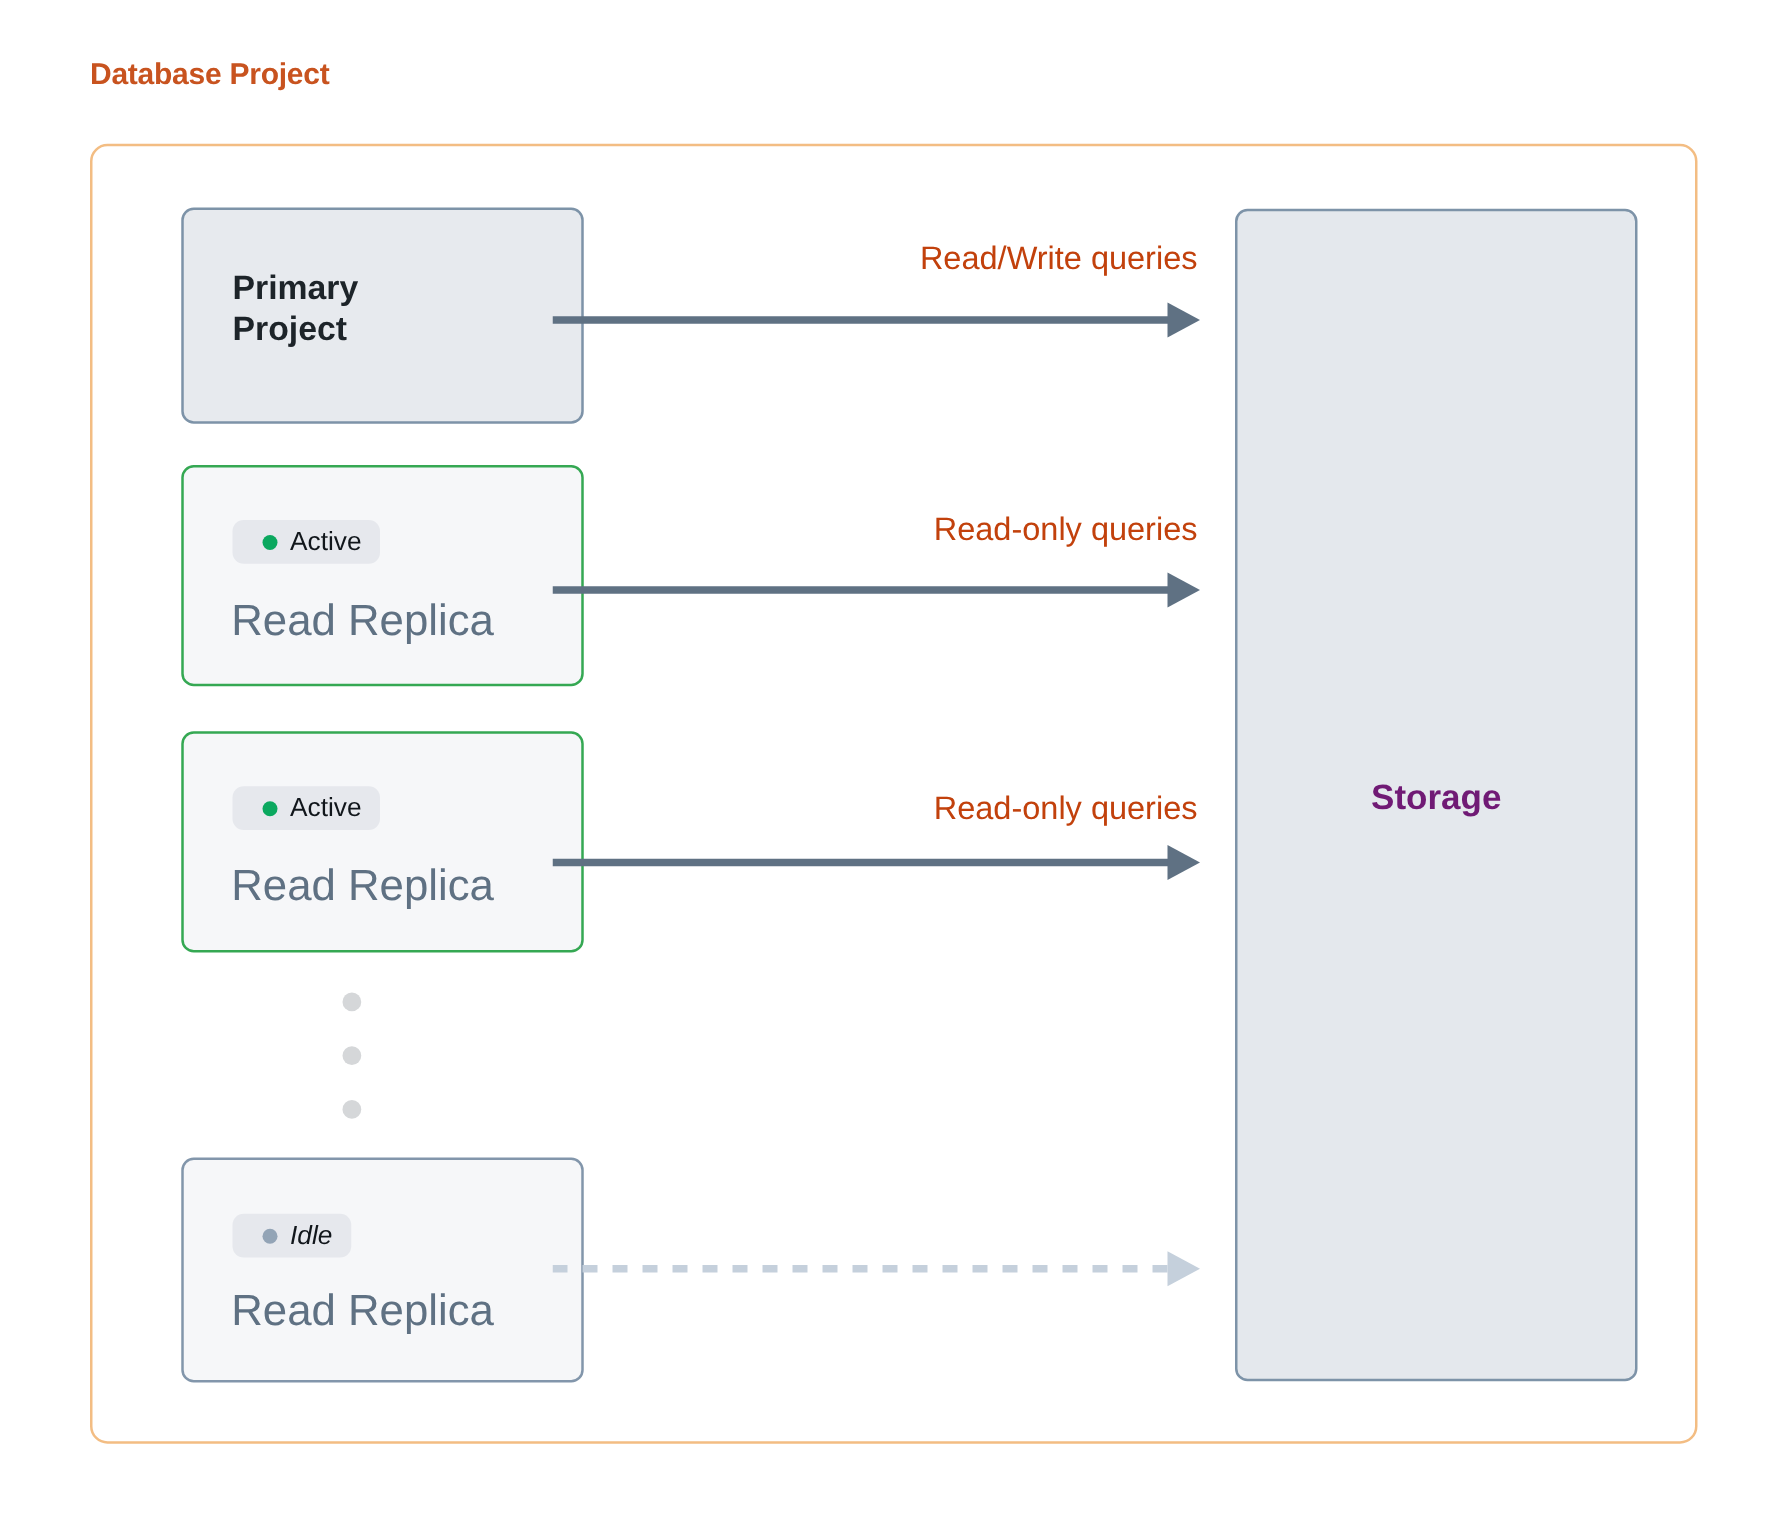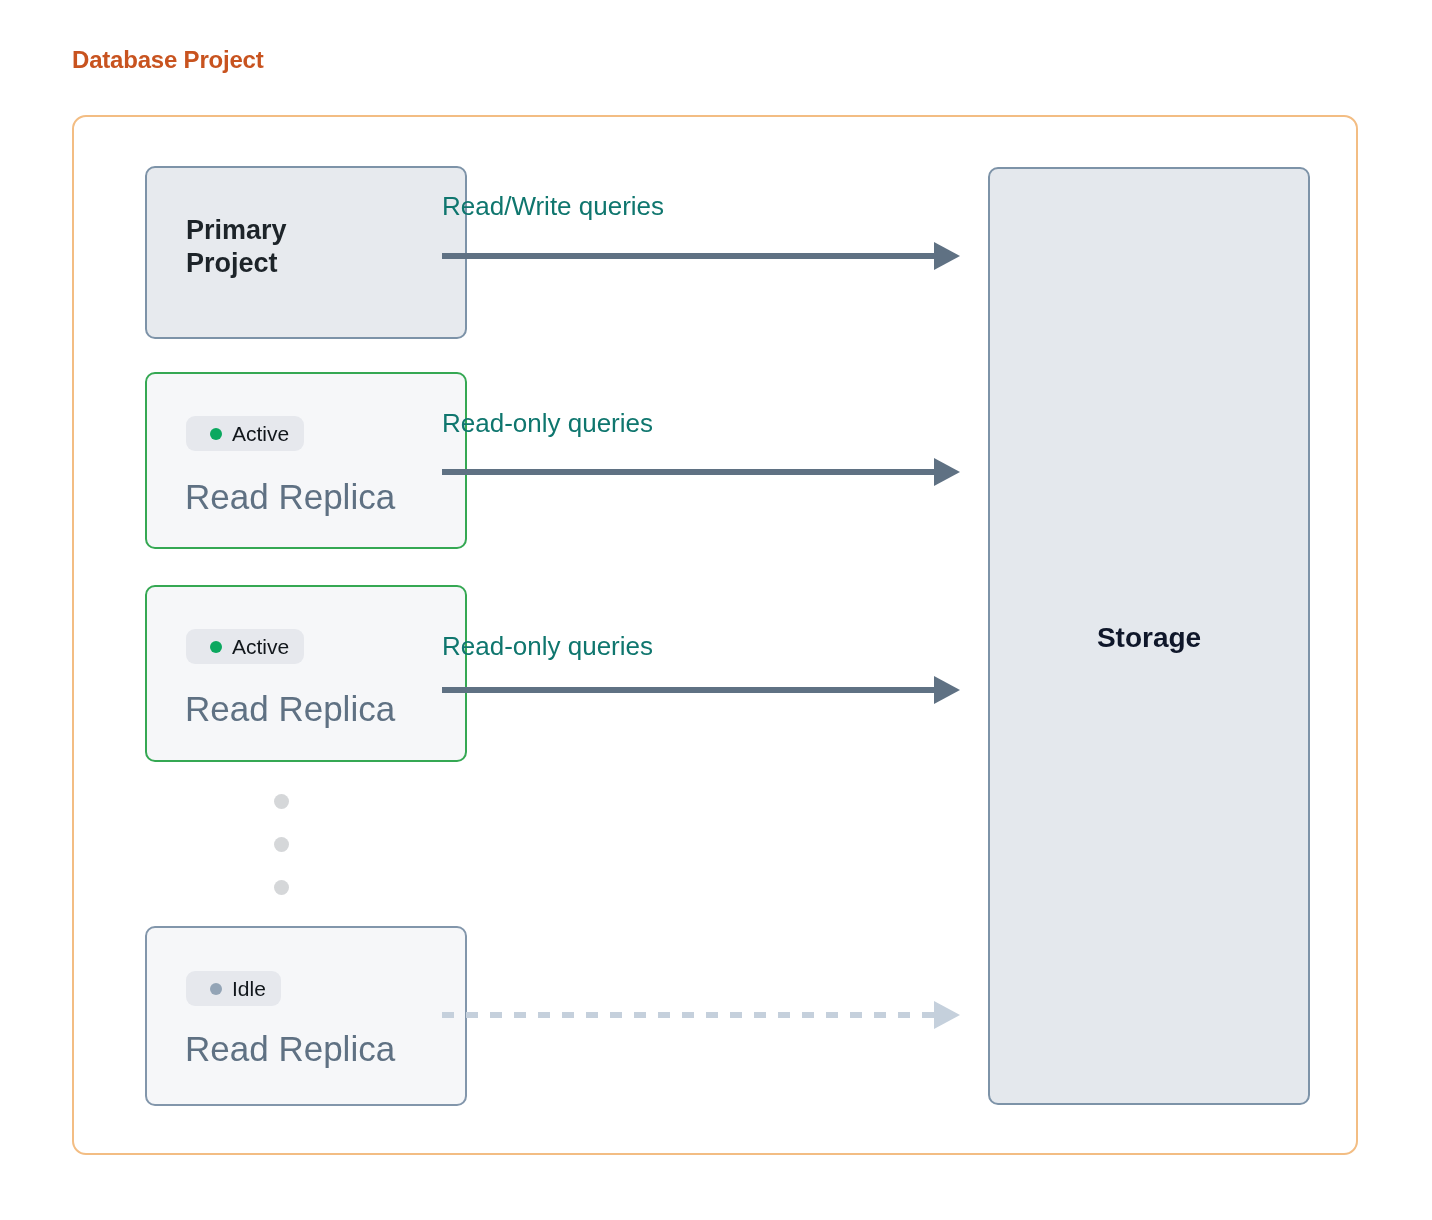--- a/index.html
+++ b/index.html
@@ -86,21 +86,21 @@
     left: 39px;
     display: inline-flex;
     align-items: center;
     gap: 10px;
     background: #e6e8ed;
     border-radius: 9px;
     padding: 7px 15px 7px 24px;
     box-sizing: border-box;
   }
   .replica-1 .badge, .replica-2 .badge { top: 42px; }
-  .replica-3 .badge { top: 43px; }
+  .replica-3 .badge { top: 43px; font-style: italic; }
 
   .badge-dot {
     width: 12px;
     height: 12px;
     border-radius: 50%;
     flex: 0 0 auto;
   }
   .badge-dot.green { background: #0ba85f; }
   .badge-dot.gray  { background: #93a4b6; }
 
@@ -156,36 +156,36 @@
     border-radius: 10px;
   }
   .storage-label {
     position: absolute;
     left: 0;
     right: 0;
     top: 455px;
     text-align: center;
     font-size: 28px;
     font-weight: bold;
-    color: #0f172a;
+    color: #701a75;
     line-height: 1;
   }
 
   
   .connector {
     position: absolute;
     height: 40px;
   }
   .connector svg { display: block; }
 
   .connector-label {
     position: absolute;
-    text-align: left;
+    text-align: right;
     font-size: 26px;
-    color: #0f766e;
+    color: #c2410c;
     line-height: 1;
     white-space: nowrap;
   }
 
   .conn-1 { left: 442px; top: 236px; width: 520px; }
   .conn-2 { left: 442px; top: 452px; width: 520px; }
   .conn-3 { left: 442px; top: 670px; width: 520px; }
   .conn-4 { left: 442px; top: 995px; width: 520px; }
 
   .lbl-1 { left: 442px; top: 193px; width: 516px; }

